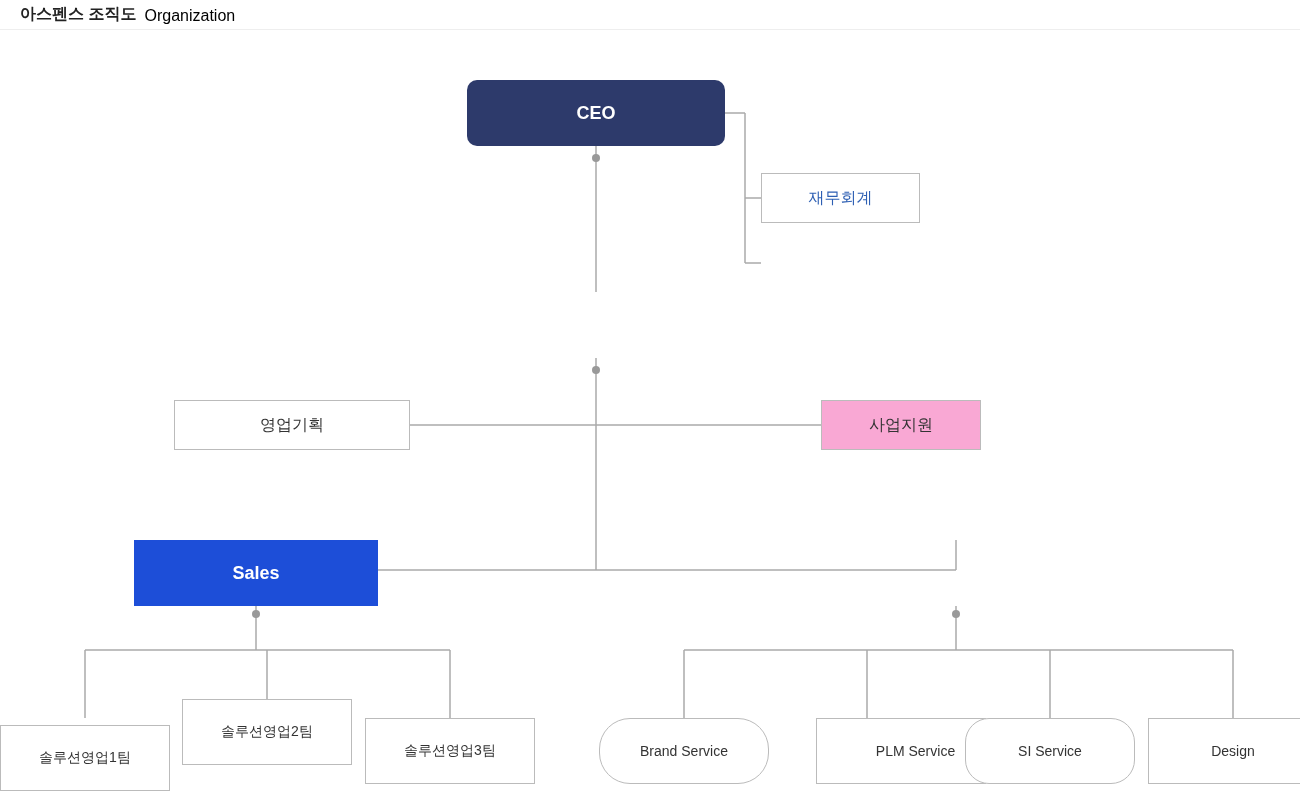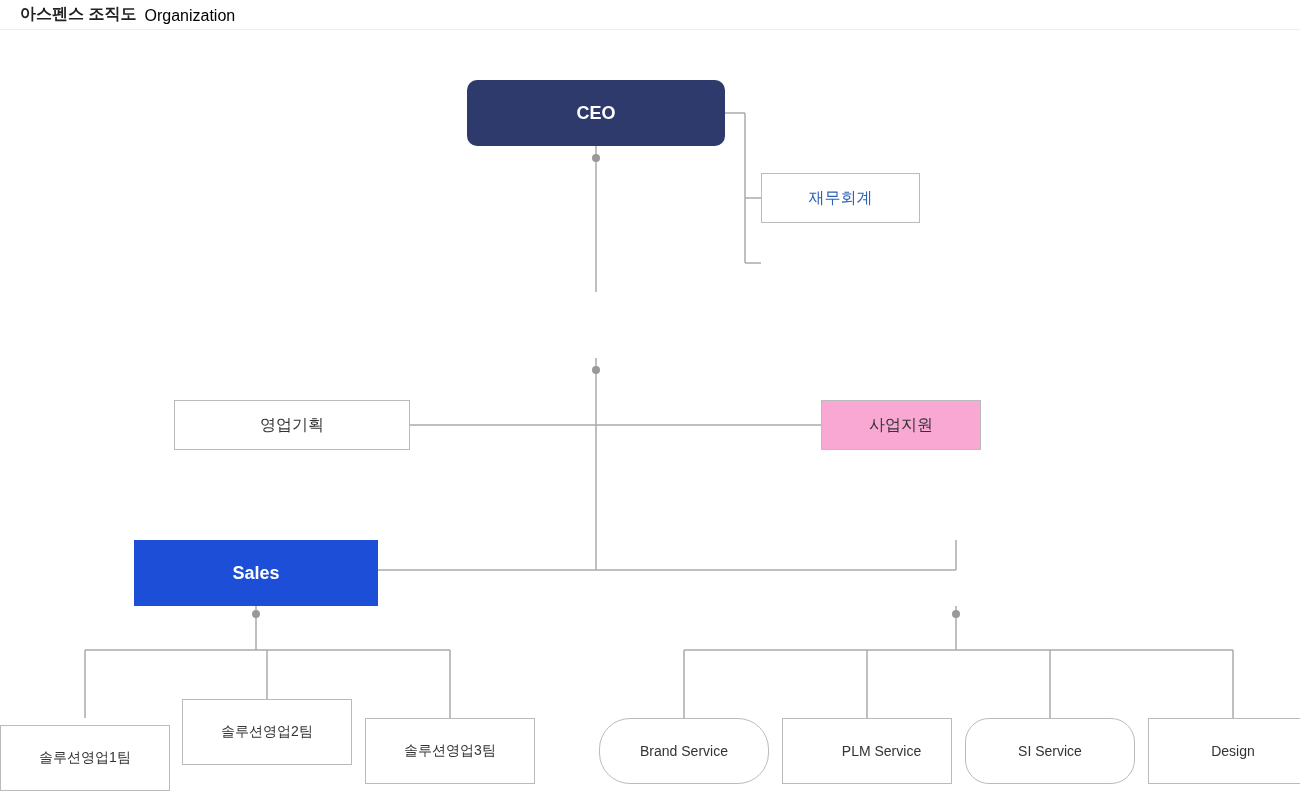--- a/index.html
+++ b/index.html
@@ -146,21 +146,21 @@
       color: #333;
       font-size: 14px;
       font-weight: normal;
       top: 688px;
     }
 
     .node-sol1 { left: 0px; top: 688px; margin-top: 7px; }
     .node-sol2 { left: 182px; top: 669px; }
     .node-sol3 { left: 365px; top: 688px; }
     .node-brand { left: 599px; top: 688px; border-radius: 31px; }
-    .node-plm { left: 782px; top: 688px; padding-left: 29px; }
+    .node-plm { left: 816px; top: 688px; padding-left: 29px; }
     .node-si { left: 965px; top: 688px; border-radius: 24px; }
     .node-design { left: 1148px; top: 688px; }
 
     .dot {
       position: absolute;
       width: 8px;
       height: 8px;
       border-radius: 50%;
       background: #999;
     }

